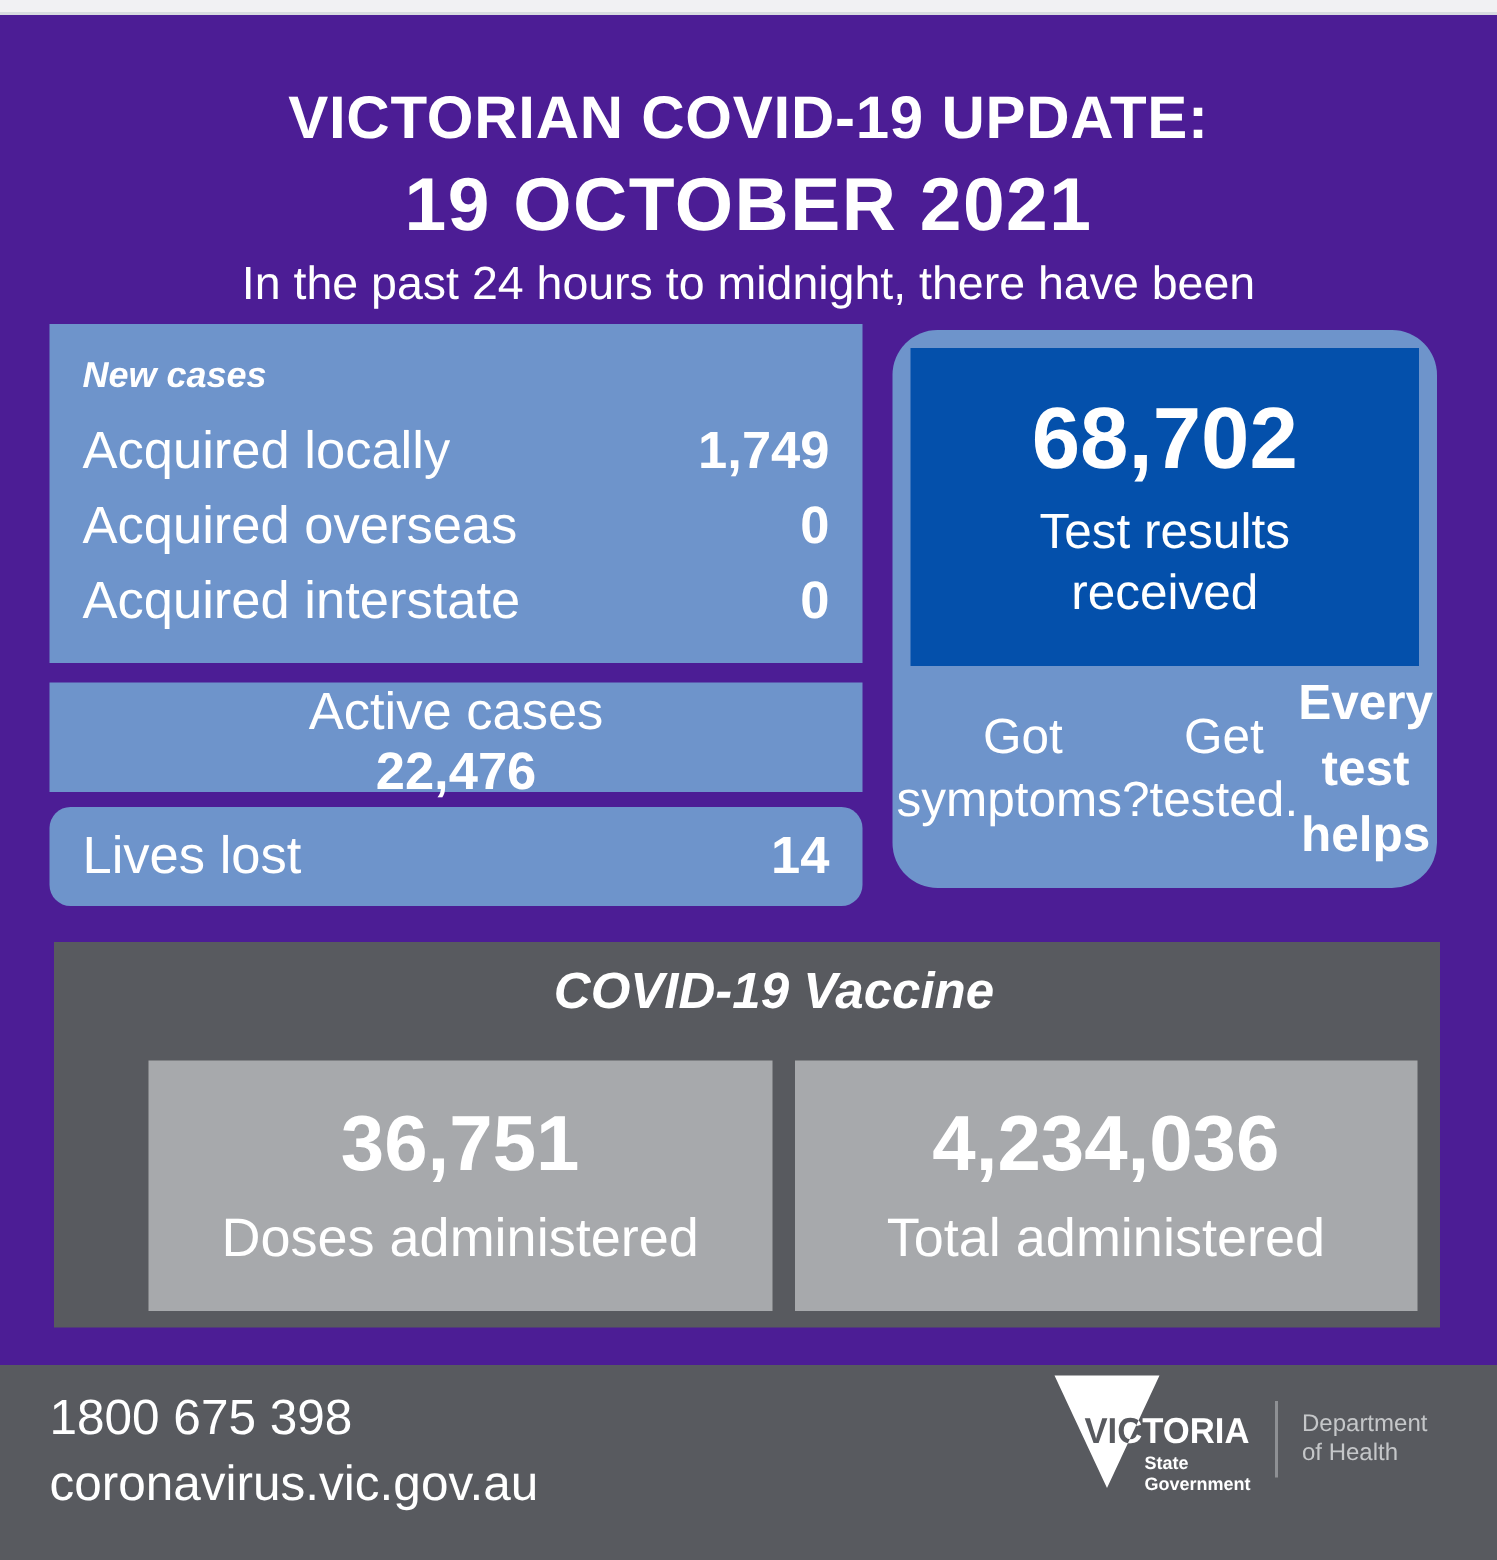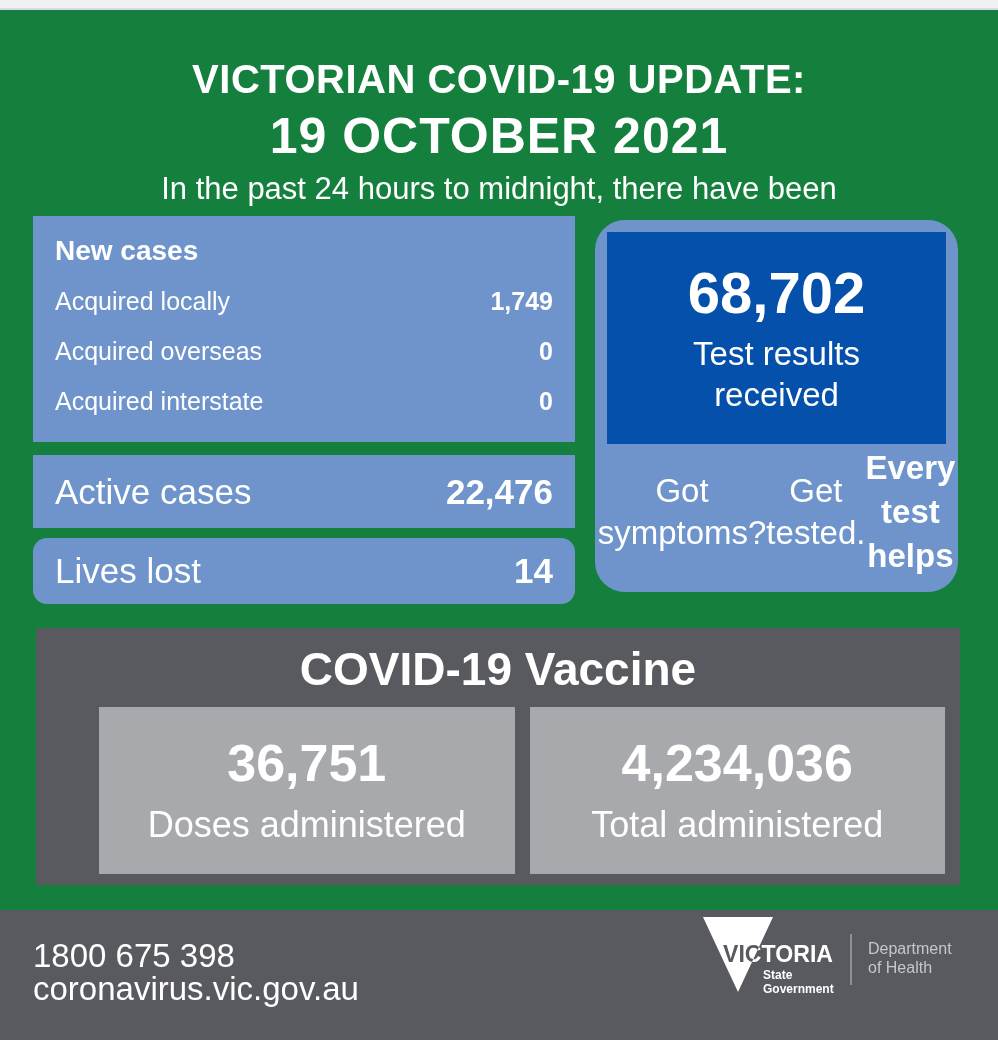--- a/index.html
+++ b/index.html
@@ -1,70 +1,70 @@
 <!DOCTYPE html>
 <html><head>
 <meta charset="utf-8">
 <style>
   * { margin:0; padding:0; box-sizing:border-box; }
   html,body { width:998px; height:1040px; }
   body { font-family:"Liberation Sans", sans-serif; background:#0450AB; }
-  .canvas { position:relative; width:998px; height:1040px; background:#15803d; overflow:hidden; }
+  .canvas { position:relative; width:998px; height:1040px; background:#4c1d95; overflow:hidden; }
 
   .top-strip { position:absolute; top:0; left:0; width:998px; height:10px;
                background:#F1F1F3; border-bottom:2px solid #D8DBE0; }
 
   .title1 { position:absolute; top:57px; left:0; width:998px; text-align:center;
             color:#fff; font-size:40px; font-weight:bold; letter-spacing:0.5px; }
   .title2 { position:absolute; top:107px; left:0; width:998px; text-align:center;
             color:#fff; font-size:50px; font-weight:bold; letter-spacing:1px; }
   .subtitle { position:absolute; top:171px; left:0; width:998px; text-align:center;
               color:#fff; font-size:31px; font-weight:400; }
 
   .lightbox { background:#6E94CB; color:#fff; }
 
   .new-cases { position:absolute; left:33px; top:216px; width:542px; height:226px;
                padding:10px 22px; }
-  .new-cases .box-title { font-size:28px; font-weight:bold; line-height:50px; }
+  .new-cases .box-title { font-size:24px; font-weight:bold; line-height:50px;font-style:italic; }
   .stat-row { display:flex; justify-content:space-between; align-items:center;
-              font-size:25px; line-height:50px; }
+              font-size:35px; line-height:50px; }
   .stat-row .val { font-weight:bold; }
 
   .active-cases { position:absolute; left:33px; top:455px; width:542px; height:73px;
                   padding:0 22px; display:flex; justify-content:space-between; align-items:center;
-                  font-size:35px; }
+                  font-size:35px;flex-direction:column; }
   .lives-lost { position:absolute; left:33px; top:538px; width:542px; height:66px;
                 padding:0 22px; display:flex; justify-content:space-between; align-items:center;
                 font-size:35px;border-radius:14px; }
   .active-cases .val, .lives-lost .val { font-weight:bold; }
 
   .test-panel { position:absolute; left:595px; top:220px; width:363px; height:372px;
                 padding:12px;border-radius:30px; }
   .test-inner { width:100%; height:212px; background:#0450AB; display:flex;
                 flex-direction:column; align-items:center; justify-content:center; }
   .test-value { font-size:58px; font-weight:bold; line-height:1.1; }
   .test-label { font-size:33px; max-width:250px; text-align:center; line-height:1.25; margin-top:8px; }
   .test-prompt { height:136px; display:flex; flex-direction:row; align-items:center;
                  justify-content:center; text-align:center; }
   .prompt-line { font-size:33px; line-height:42px; }
   .prompt-bold { font-size:33px; line-height:44px; font-weight:bold; }
 
   .vaccine { position:absolute; left:36px; top:628px; width:924px; height:257px;
              background:#585A5F; }
-  .vaccine-title { position:absolute; top:14px; left:0; width:100%; text-align:center;
-                   color:#fff; font-size:46px; font-weight:bold; }
+  .vaccine-title { position:absolute; top:14px; left:18px; width:100%; text-align:center;
+                   color:#fff; font-size:34px; font-weight:bold;font-style:italic; }
   .vaccine-stats { position:absolute; left:15px; right:15px; top:79px; height:167px;
                    display:flex; gap:15px;padding-left:48px; }
   .vaccine-box { flex:1; background:#A7A9AC; color:#fff; display:flex; flex-direction:column;
                  align-items:center; justify-content:center; }
   .vaccine-value { font-size:52px; font-weight:bold; line-height:1.1; }
   .vaccine-label { font-size:36px; margin-top:12px; }
 
   .footer { position:absolute; left:0; top:910px; width:998px; height:130px; background:#585A5F; }
-  .footer-phone { position:absolute; left:33px; top:16px; color:#fff; font-size:33px;margin-top:11px; }
+  .footer-phone { position:absolute; left:33px; top:16px; color:#fff; font-size:33px; }
   .footer-url   { position:absolute; left:33px; top:60px; color:#fff; font-size:33px; }
   .logo-svg { position:absolute; left:695px; top:0px; }
 </style>
 </head>
 <body>
 
 <div class="canvas">
 
   <div class="top-strip"></div>
 

